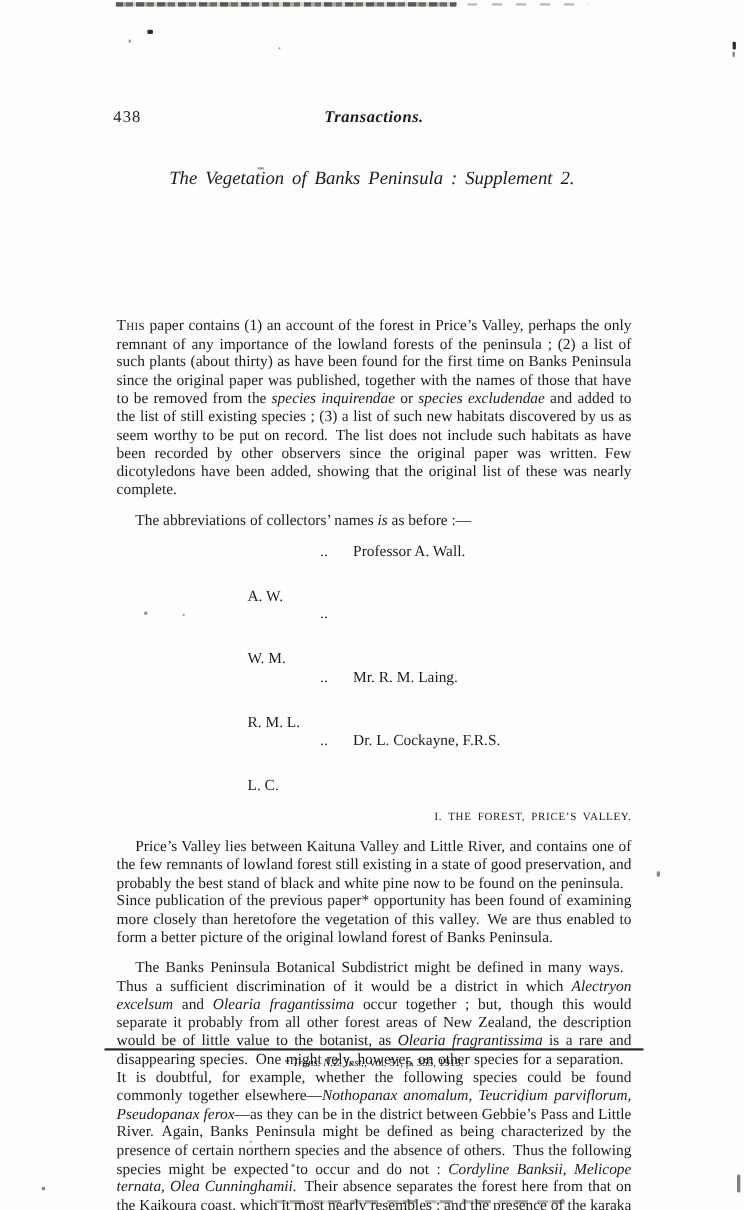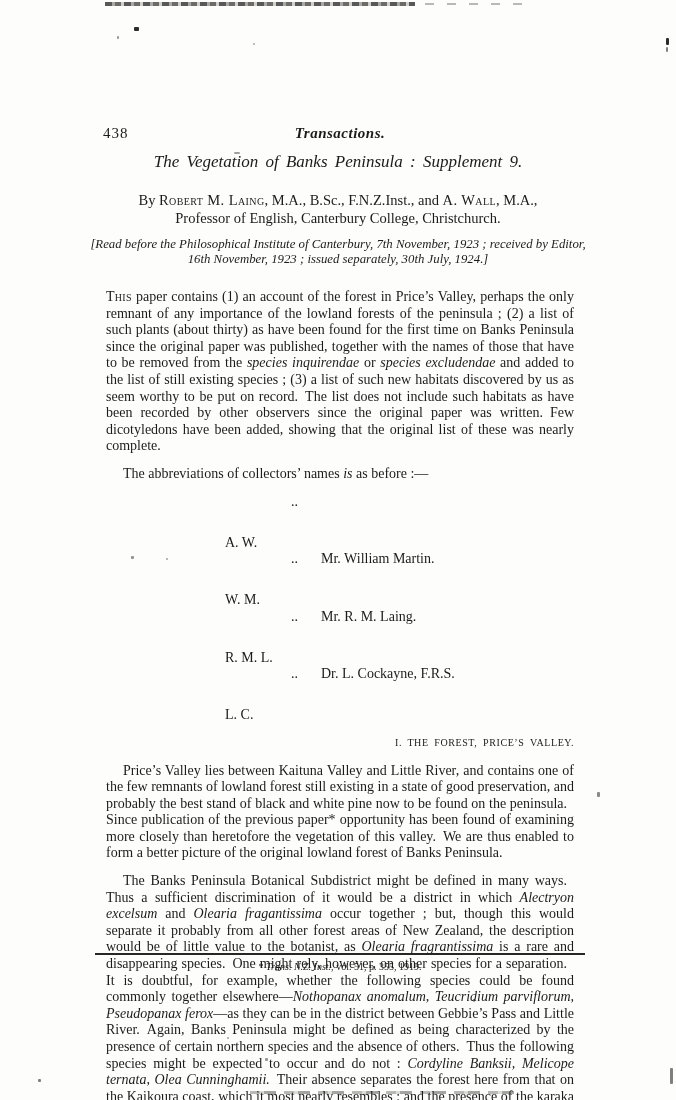--- a/index.html
+++ b/index.html
@@ -5,21 +5,21 @@
   html,body { margin:0; padding:0; background:#ffffff; }
   .sheet {
     position:relative;
     width:676px; height:1100px;
     background:#fdfdfb;
     font-family:"Liberation Serif","DejaVu Serif",serif;
     color:#1b1b1b;
     overflow:hidden;
   }
   
-  .runhead-row { position:absolute; top:99px; left:95px; width:490px; height:20px;margin-top:26px; }
+  .runhead-row { position:absolute; top:99px; left:95px; width:490px; height:20px; }
   .page-number { position:absolute; left:8px; top:0; font-size:15px; letter-spacing:1px; }
   .running-head { position:absolute; left:0; right:0; top:0; text-align:center;
                   font-size:15px; font-style:italic; font-weight:bold; letter-spacing:0.5px; }
   
   .title { position:absolute; top:152px; left:0; width:676px; text-align:center;
            font-size:17px; font-style:italic; word-spacing:3px; }
   .byline { position:absolute; top:192px; left:58px; width:560px; text-align:center;
             font-size:14.5px; line-height:17.5px; }
   .smallcaps { font-variant:small-caps; letter-spacing:0.4px; }
   .read-note { position:absolute; top:237px; left:78px; width:520px; text-align:center;
@@ -85,44 +85,39 @@
   <div class="artifact speck" style="top:1058px;left:265px;width:3px;height:3px;opacity:.5;"></div>
   <div class="artifact speck" style="top:1079px;left:38px;width:3px;height:3px;opacity:.6;"></div>
   <div class="artifact speck" style="top:1068px;left:670px;width:3px;height:16px;opacity:.6;"></div>
   <div class="artifact smudge-bottom"></div>
 
   <div class="runhead-row">
     <span class="page-number">438</span>
     <span class="running-head">Transactions.</span>
   </div>
 
-  <div class="title">The Vegetation of Banks Peninsula : Supplement 9.</div>
+  <div class="title">The Vegetation of Banks Peninsula : Supplement 2.</div>
 
-  <div class="byline">
-    <span>By </span><span class="smallcaps">Robert M. Laing</span><span>, M.A., B.Sc., F.N.Z.Inst., and </span><span class="smallcaps">A. Wall</span><span>, M.A.,</span><br>
-    <span>Professor of English, Canterbury College, Christchurch.</span>
-  </div>
 
-  <div class="read-note">[Read before the Philosophical Institute of Canterbury, 7th November, 1923 ; received by Editor, 16th November, 1923 ; issued separately, 30th July, 1924.]</div>
 
   <div class="content">
 
     <p><span class="sc">This</span><span> paper contains (1) an account of the forest in Price’s Valley, perhaps the only remnant of any importance of the lowland forests of the peninsula ; (2) a list of such plants (about thirty) as have been found for the first time on Banks Peninsula since the original paper was published, together with the names of those that have to be removed from the </span><span class="i">species inquirendae</span><span> or </span><span class="i">species excludendae</span><span> and added to the list of still existing species ; (3) a list of such new habitats discovered by us as seem worthy to be put on record. The list does not include such habitats as have been recorded by other observers since the original paper was written. Few dicotyledons have been added, showing that the original list of these was nearly complete.</span></p>
 
     <p class="ind"><span>The abbreviations of collectors’ names </span><span class="i">is</span><span> as before :—</span></p>
 
     <div class="collector-list">
       <div class="collector-row">
         <span class="col-abbr">A. W.</span>
         <span class="col-dots">..</span>
+        <span class="col-name">Professor A. Wall.</span>
       </div>
       <div class="collector-row">
         <span class="col-abbr">W. M.</span>
         <span class="col-dots">..</span>
-        <span class="col-name">Mr. William Martin.</span>
       </div>
       <div class="collector-row">
         <span class="col-abbr">R. M. L.</span>
         <span class="col-dots">..</span>
         <span class="col-name">Mr. R. M. Laing.</span>
       </div>
       <div class="collector-row">
         <span class="col-abbr">L. C.</span>
         <span class="col-dots">..</span>
         <span class="col-name">Dr. L. Cockayne, F.R.S.</span>

